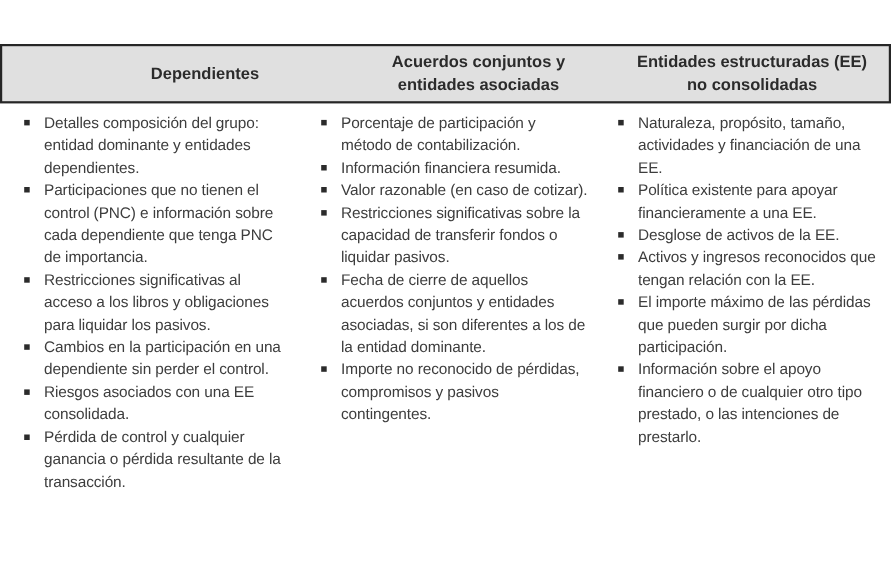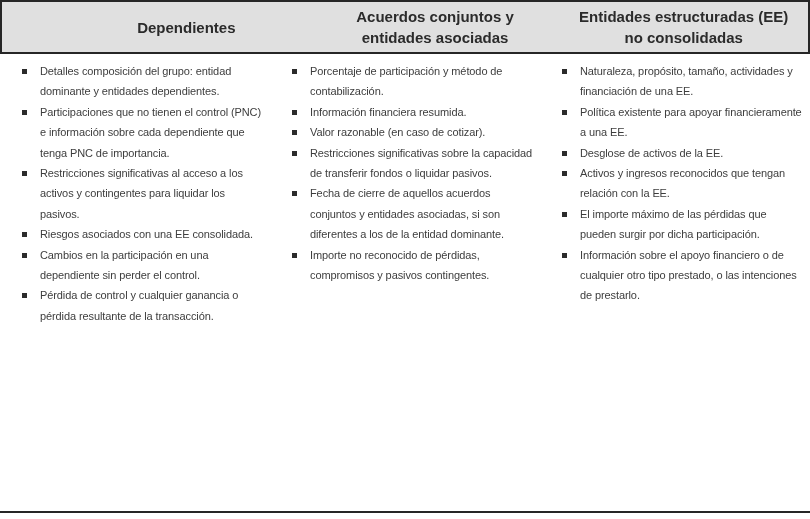--- a/index.html
+++ b/index.html
@@ -17,20 +17,21 @@
     box-sizing: border-box;
   }
   
   .thead {
     display: flex;
     align-items: center;
     box-sizing: border-box;
     height: 54px;
     background: #e0e0e0;
     border: 2px solid #262626;
+    margin-top: 40px;
   }
   .th {
     flex: 1 1 0;
     text-align: center;
     font-weight: bold;
     font-size: 15px;
     line-height: 21px;
     color: #2b2b2b;
     box-sizing: border-box;
   }
@@ -48,21 +49,21 @@
   }
   .col {
     width: 270px;
     box-sizing: border-box;
     padding-left: 22px;
     padding-right: 5px;
   }
   .item {
     display: flex;
     align-items: flex-start;
-    font-size: 11px;
+    font-size: 14px;
     line-height: 20.4px;
     color: #3d3d3d;
     letter-spacing: -0.1px;
   }
   .bullet {
     flex: none;
     width: 5px;
     height: 5px;
     margin-top: 8px;
     margin-right: 13px;
@@ -94,29 +95,29 @@
         <div class="item">
           <span class="bullet"></span>
           <span class="item-text">Detalles composición del grupo: entidad dominante y entidades dependientes.</span>
         </div>
         <div class="item">
           <span class="bullet"></span>
           <span class="item-text">Participaciones que no tienen el control (PNC) e información sobre cada dependiente que tenga PNC de importancia.</span>
         </div>
         <div class="item">
           <span class="bullet"></span>
-          <span class="item-text">Restricciones significativas al acceso a los activos y contingentes para liquidar los pasivos.</span>
+          <span class="item-text">Restricciones significativas al acceso a los libros y obligaciones para liquidar los pasivos.</span>
+        </div>
+        <div class="item">
+          <span class="bullet"></span>
+          <span class="item-text">Cambios en la participación en una dependiente sin perder el control.</span>
         </div>
         <div class="item">
           <span class="bullet"></span>
           <span class="item-text">Riesgos asociados con una EE consolidada.</span>
-        </div>
-        <div class="item">
-          <span class="bullet"></span>
-          <span class="item-text">Cambios en la participación en una dependiente sin perder el control.</span>
         </div>
         <div class="item">
           <span class="bullet"></span>
           <span class="item-text">Pérdida de control y cualquier ganancia o pérdida resultante de la transacción.</span>
         </div>
       </div>
       <div class="col">
         <div class="item">
           <span class="bullet"></span>
           <span class="item-text">Porcentaje de participación y método de contabilización.</span>

